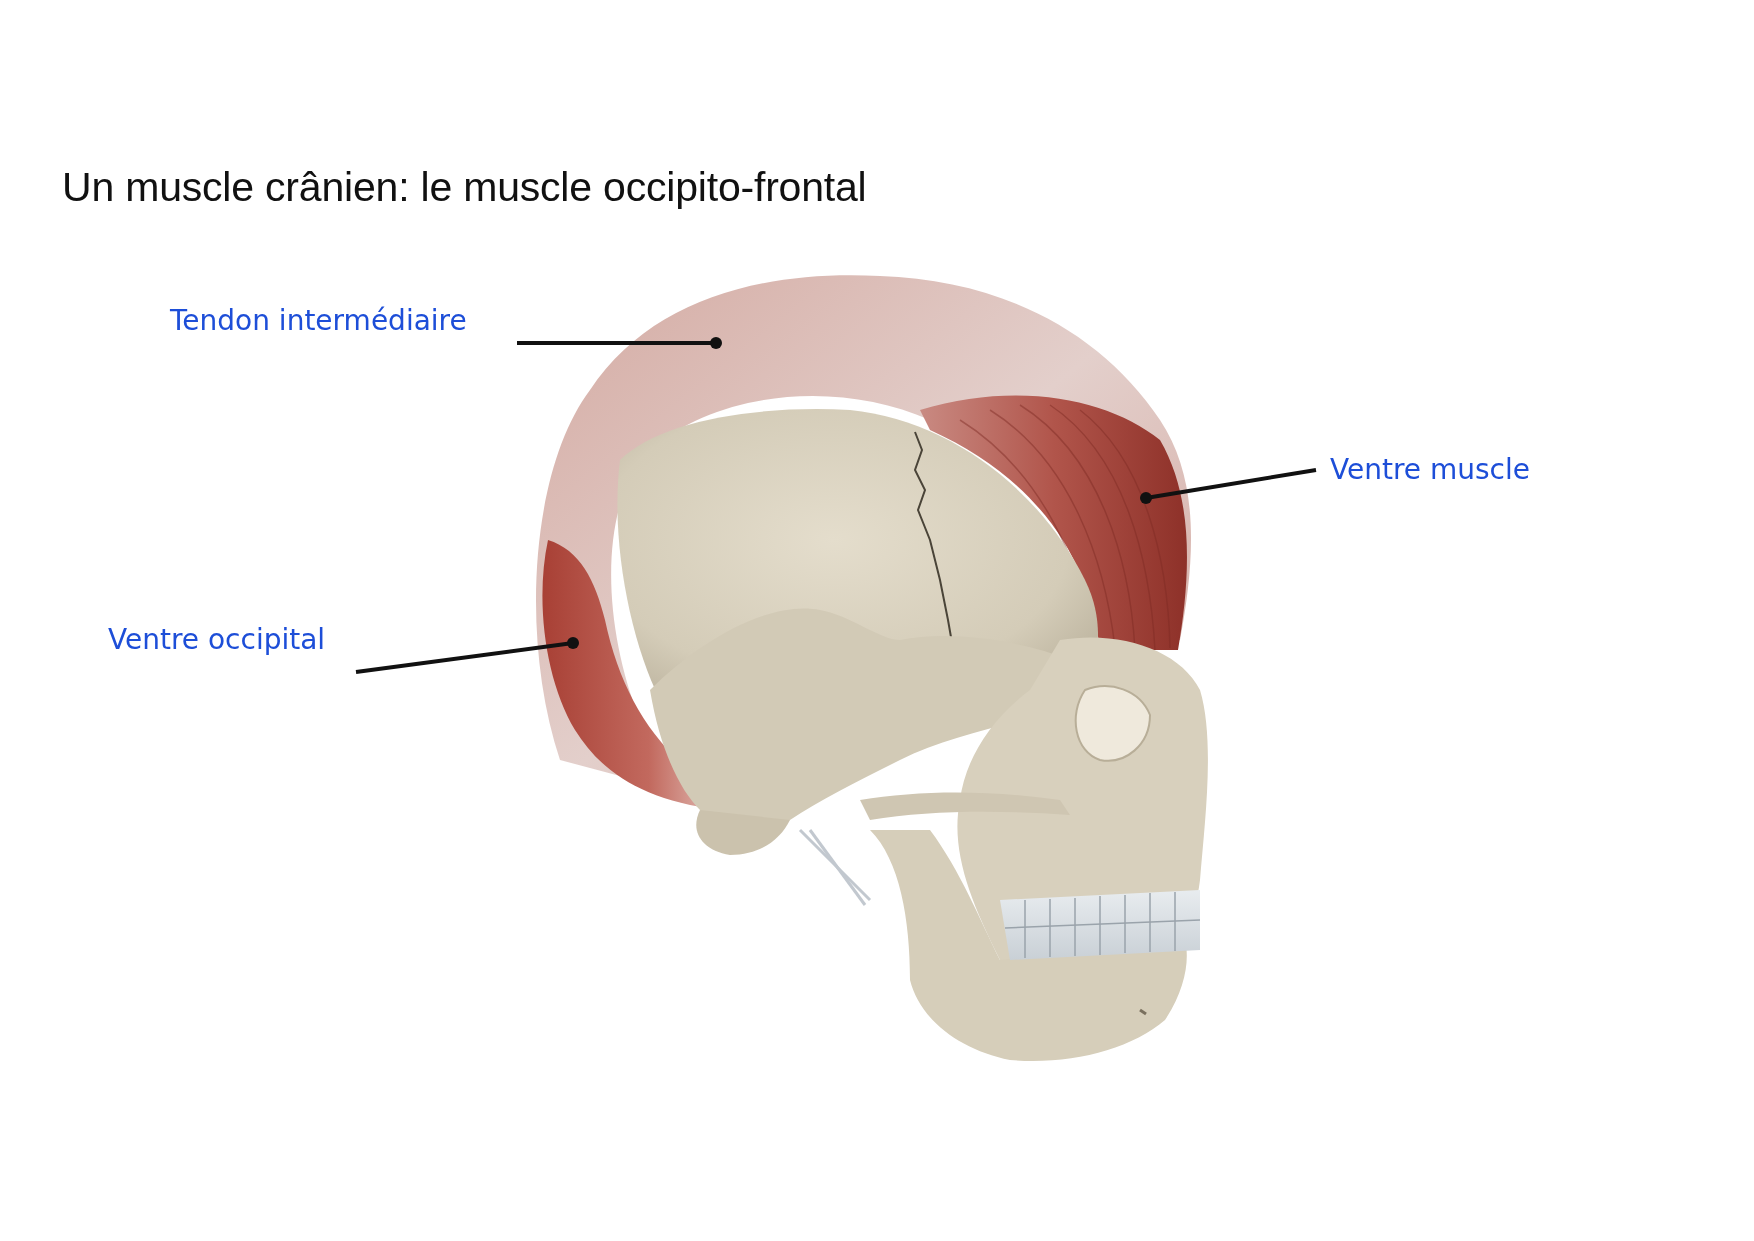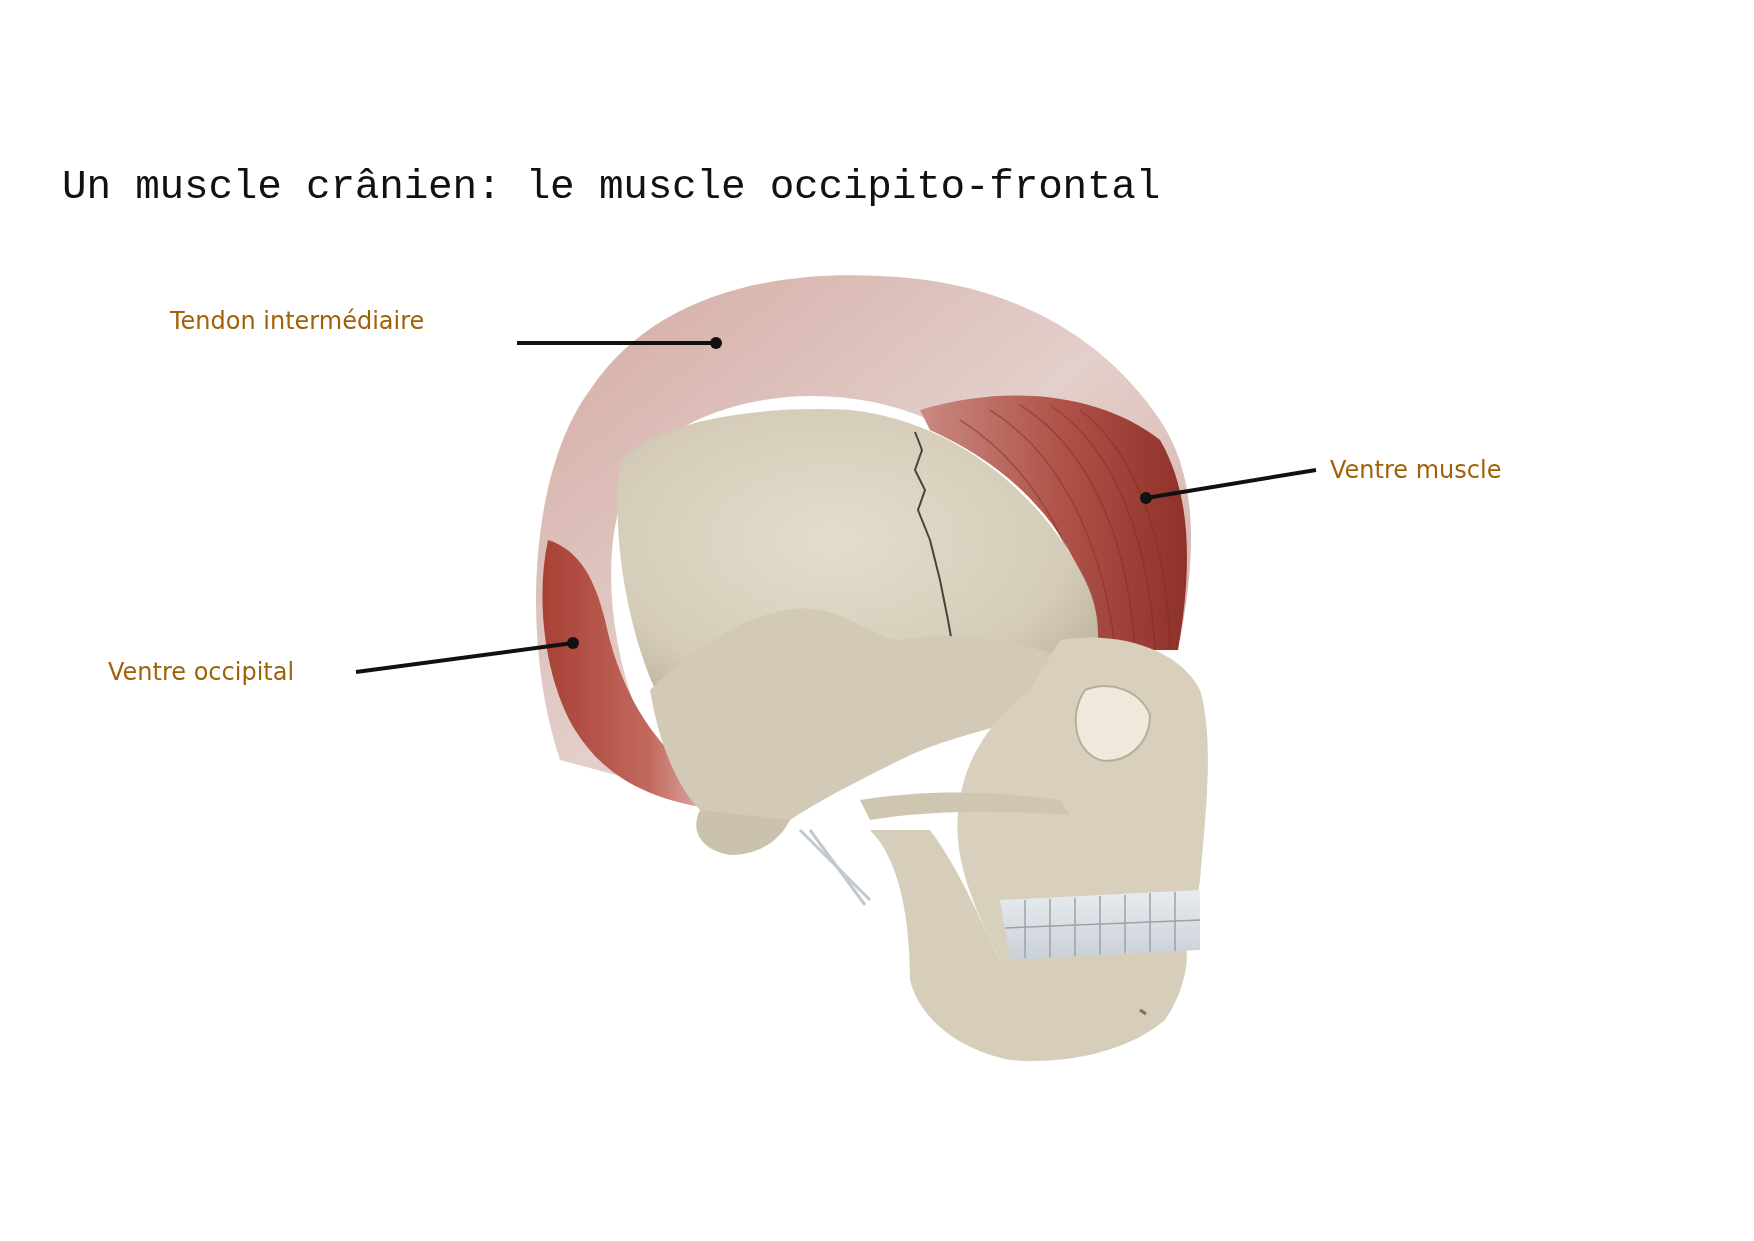--- a/index.html
+++ b/index.html
@@ -1,24 +1,24 @@
 <!DOCTYPE html>
 <html><head>
 <meta charset="utf-8">
 <style>
   html, body { margin: 0; padding: 0; background: #ffffff; }
   body { width: 1754px; height: 1241px; position: relative; overflow: hidden; }
   .title {
     position: absolute; left: 62px; top: 164px;
-    font-family: Liberation Mono, monospace; font-size: 41px; color: #111;
+    font-family: Liberation Sans, sans-serif; font-size: 41px; color: #111;
     white-space: nowrap; letter-spacing: -0.2px;
   }
   .label {
-    position: absolute; font-family: "DejaVu Sans", sans-serif; font-size: 24px;
-    color: #a16207; white-space: nowrap; line-height: 40px;
+    position: absolute; font-family: "DejaVu Sans", sans-serif; font-size: 28px;
+    color: #1d4ed8; white-space: nowrap; line-height: 40px;
   }
   #figure { position: absolute; left: 0; top: 0; }
 </style>
 </head>
 <body>
 
 <div class="title">Un muscle crânien: le muscle occipito-frontal</div>
 
 <svg id="figure" width="1754" height="1241" viewBox="0 0 1754 1241">
   <defs>
@@ -118,13 +118,13 @@
   <g>
     <line x1="356" y1="672" x2="573" y2="643" stroke="#111" stroke-width="4"></line>
     <circle cx="573" cy="643" r="6" fill="#111"></circle>
   </g>
 </svg>
 
 <div class="label" style="left:170px; top:301px;">
   <div>Tendon intermédiaire</div>
 </div>
 <div class="label" style="left:1330px; top:450px;">Ventre muscle</div>
-<div class="label" style="left:108px; top:652px;">Ventre occipital</div>
+<div class="label" style="left:108px; top:620px;">Ventre occipital</div>
 
 </body></html>

